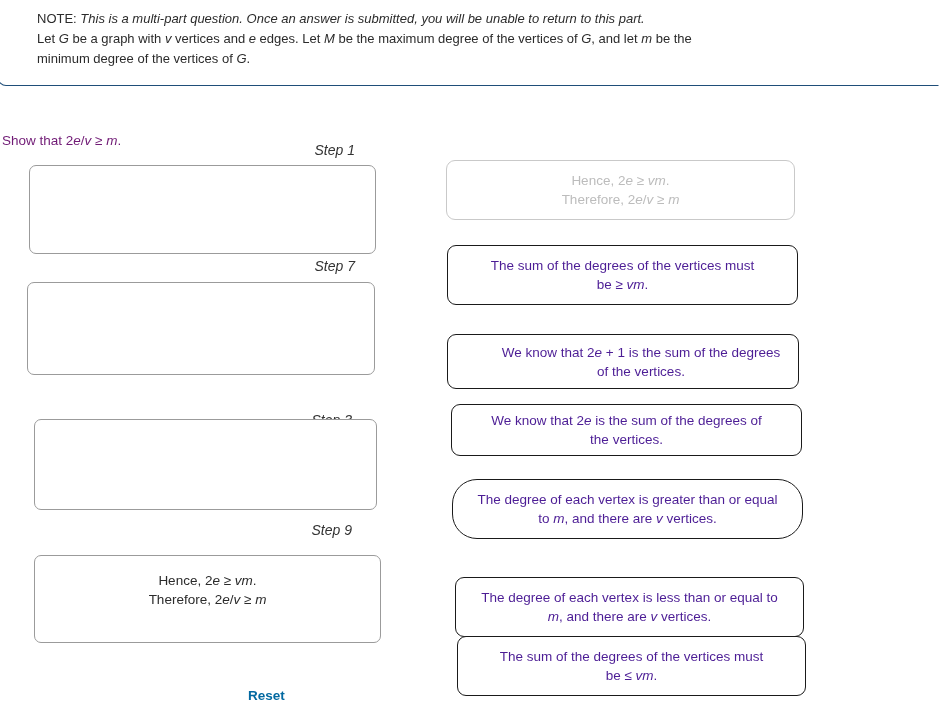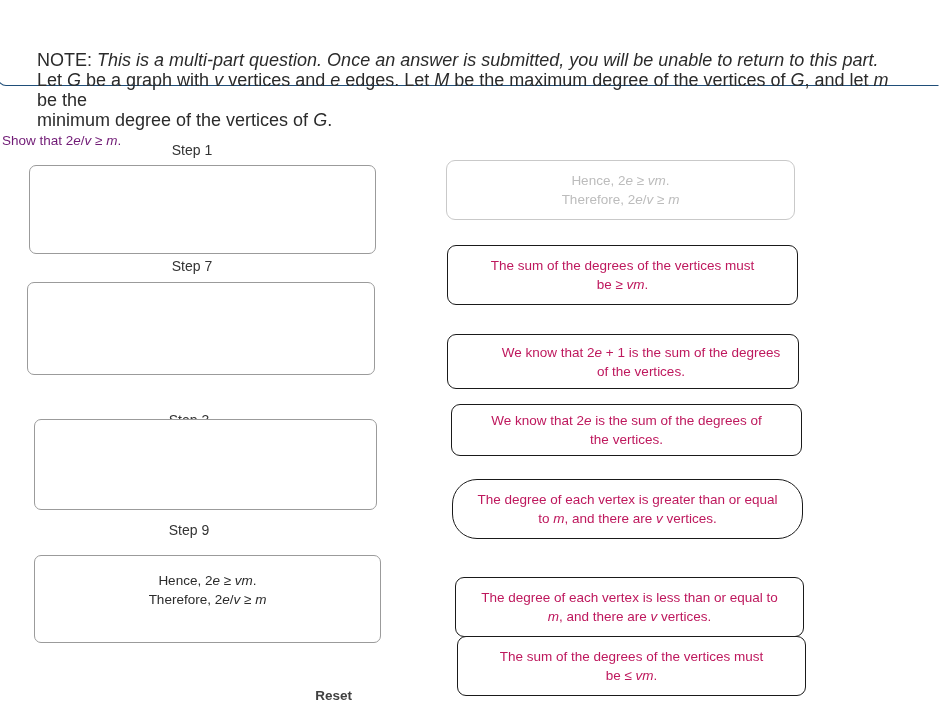--- a/index.html
+++ b/index.html
@@ -28,47 +28,47 @@
     border-top-color: transparent;
     border-right-color: transparent;
     border-radius: 0 0 0 8px;
     background: #ffffff;
   }
   #note-text {
     position: absolute;
     left: 38px;
     top: 22px;
     width: 870px;
-    font-size: 18px;
+    font-size: 13px;
     line-height: 20px;
     color: #2b2b2b;
-    margin-top: 41px;
   }
   #note-text .lbl { font-style: normal; }
   .it { font-style: italic; }
 
   
   #prompt {
     position: absolute;
     left: 2px;
     top: 108px;
     font-size: 13.5px;
     line-height: 18px;
     color: #701a75;
     margin-top: 24px;
   }
 
   
   .step-label {
     position: absolute;
     font-size: 14px;
     color: #333333;
-    text-align: center;
+    text-align: right;
     line-height: 18px;
     white-space: nowrap;
+    font-style: italic;
   }
   .step-slot {
     position: absolute;
     box-sizing: border-box;
     border: 1px solid #9b9b9b;
     border-radius: 7px;
     background: #ffffff;
     display: flex;
     align-items: center;
     justify-content: center;
@@ -80,24 +80,24 @@
     color: #2b2b2b;
     padding: 0 14px;
     margin-bottom: 18px;
   }
 
   #reset-button {
     position: absolute;
     left: 248px;
     top: 688px;
     width: 104px;
-    text-align: right;
+    text-align: left;
     font-size: 13.5px;
     font-weight: bold;
-    color: #404040;
+    color: #0369a1;
     cursor: pointer;
     background: transparent;
     border: none;
     padding: 0;
     font-family: "Liberation Sans", sans-serif;
   }
 
   
   .option {
     position: absolute;
@@ -107,21 +107,21 @@
     background: #ffffff;
     display: flex;
     align-items: center;
     justify-content: center;
     cursor: grab;
   }
   .option .otext {
     font-size: 13.5px;
     line-height: 19px;
     text-align: center;
-    color: #be185d;
+    color: #4c1d95;
     padding: 0 16px;
   }
   .option.used {
     border-color: #c9c9c9;
     cursor: default;
   }
   .option.used .otext {
     color: #bcbcbc;
   }
 </style>

